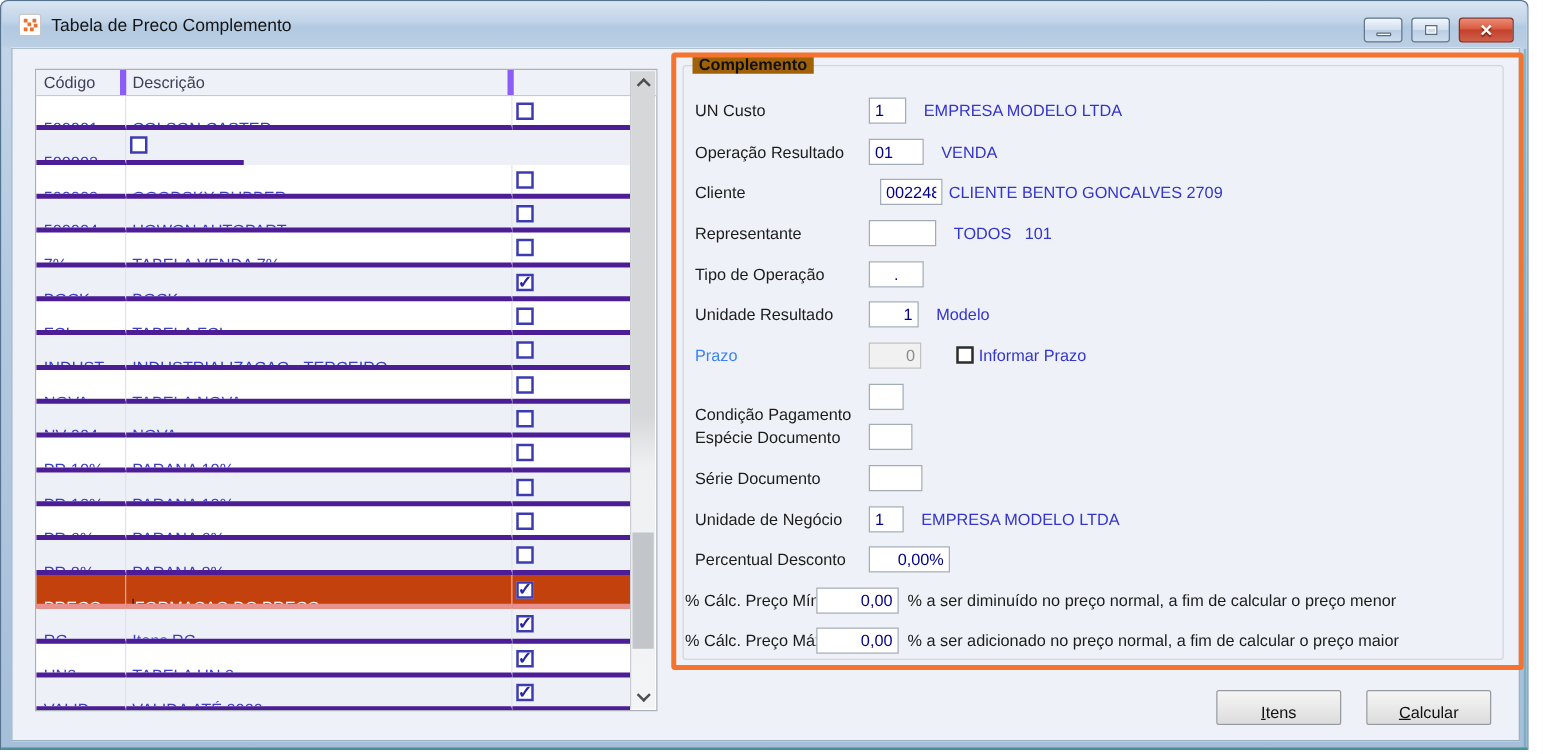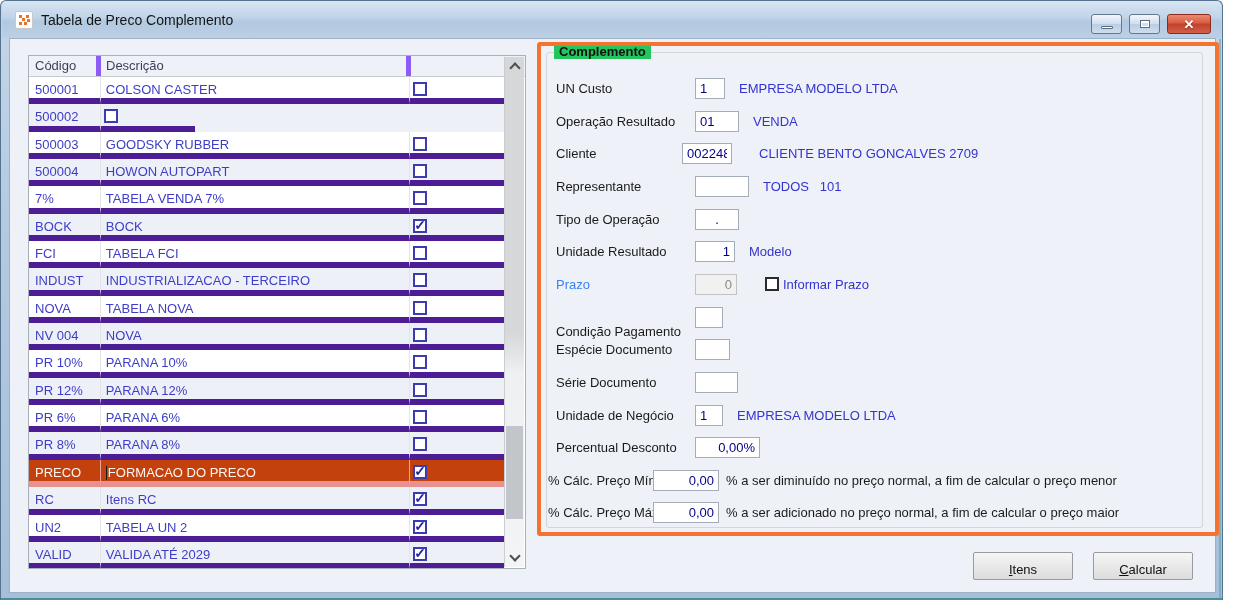--- a/index.html
+++ b/index.html
@@ -46,35 +46,35 @@
   .sc-up .chev { transform:rotate(45deg); margin-top:7px; }
   .sc-dn .chev { transform:rotate(225deg); margin-top:3px; }
   .sc-thumb { position:absolute; left:1px; width:17px; top:369px; height:93px; background:#c2c5c9; }
   .thead { display:flex; height:21px; background:#eef1f7; border-bottom:1px solid #c6cad0;
            color:#3f3f58; font-size:13px; }
   .thead .hc { padding:2px 0 0 6px; border-right:5px solid #8b5cf6; overflow:hidden; white-space:nowrap; }
   .hc.code { width:72px; } .hc.desc { width:310px; padding-left:5px; } .hc.chk { width:94px; padding-left:3px; border-right:none;margin-top:34px; }
   .tbody { position:absolute; left:0; top:21px; right:21px; bottom:0; overflow:hidden; }
   .trow { display:flex; height:27.35px; background:#ffffff; color:#3d3dc8; font-size:13px; }
   .trow:nth-child(even) { background:#eef0f8; }
-  .trow .tc { border-right:1px solid #e2e4e9; border-bottom:6px solid #4c1d95;
-              padding:5px 0 0 6px; overflow:hidden; white-space:nowrap; }
+  .trow .tc { border-right:1px solid #e2e4e9; border-bottom:4px solid #4c1d95;
+              padding:18px 0 0 6px; overflow:hidden; white-space:nowrap; }
   .tc.code { width:72px; } .tc.desc { width:310px; padding-left:5px; } .tc.chk { width:94px; border-right:none; padding-left:3px; padding-top:5px; }
   .trow.sel { background:#c2410c; color:#fff6f4; }
   .trow.sel .tc { border-bottom-color:#e8918e; border-right-color:#f4a3a0; }
   .caret { display:inline-block; width:1px; height:14px; background:#1c1c1c; vertical-align:text-bottom; margin-right:1px; }
   .cbx { display:inline-block; width:14px; height:14px; border:2px solid #3c3cb0; background:#ffffff;
          position:relative; }
   .cbx.on::after { content:"✓"; position:absolute; left:-1px; top:-4px; color:#2626a4;
          font-size:14px; font-weight:bold; }
 
   
   .gbox { position:absolute; left:546px; top:52px; width:657px; height:476px;
           border:1px solid #d2d6db; border-radius:3px; }
-  .gbox-title { position:absolute; left:554px; top:44px; background:#22c55e; padding:0 5px;
+  .gbox-title { position:absolute; left:554px; top:44px; background:#a16207; padding:0 5px;
           font-size:13px; font-weight:bold; color:#101010; }
   .hl-rect { position:absolute; left:537px; top:42px; width:682px; height:494px;
           border:4px solid #f4732e; border-radius:3px; pointer-events:none; z-index:40; }
   .flabel { position:absolute; font-size:13px; color:#1b1b1b; white-space:pre; }
   .flabel.dis { color:#3b82f6; }
   .fin { position:absolute; height:21px; border:1px solid #a2adb8; background:#ffffff;
          font-family:"Liberation Sans", sans-serif; font-size:13px; color:#00008b;
          padding:0 4px; outline:none; }
   .fin.ra { text-align:right; } .fin.ca { text-align:center; }
   .fin:disabled { background:#f1f1f1; border-color:#c2c2c2; color:#8b8b8b; }
@@ -231,21 +231,21 @@
 <div class="gbox"></div>
 <div class="gbox-title">Complemento</div>
 <div id="fields">
     <div class="flabel" style="left: 556px; top: 81px;">UN Custo</div>
     <input class="fin" readonly="" value="1" style="left: 695px; top: 78px; width: 30px;">
     <div class="fdesc" style="left: 739px; top: 81px;">EMPRESA MODELO LTDA</div>
     <div class="flabel" style="left: 556px; top: 113.65px;">Operação Resultado</div>
     <input class="fin" readonly="" value="01" style="left: 695px; top: 110.65px; width: 44px;">
     <div class="fdesc" style="left: 753px; top: 113.65px;">VENDA</div>
     <div class="flabel" style="left: 556px; top: 146.3px;">Cliente</div>
-    <input class="fin" readonly="" value="002248" style="left: 682px; top: 143.3px; width: 50px;">
+    <input class="fin" readonly="" value="002248" style="left: 704px; top: 143.3px; width: 50px;">
     <div class="fdesc" style="left: 759px; top: 146.3px;">CLIENTE BENTO GONCALVES 2709</div>
     <div class="flabel" style="left: 556px; top: 178.95px;">Representante</div>
     <input class="fin" readonly="" style="left: 695px; top: 175.95px; width: 54px;">
     <div class="fdesc" style="left: 763px; top: 178.95px;">TODOS   101</div>
     <div class="flabel" style="left: 556px; top: 211.6px;">Tipo de Operação</div>
     <input class="fin ca" readonly="" value="." style="left: 695px; top: 208.6px; width: 44px;">
     <div class="flabel" style="left: 556px; top: 244.25px;">Unidade Resultado</div>
     <input class="fin ra" readonly="" value="1" style="left: 695px; top: 241.25px; width: 40px;">
     <div class="fdesc" style="left: 749px; top: 244.25px;">Modelo</div>
     <div class="flabel dis" style="left: 556px; top: 276.9px;">Prazo</div>

